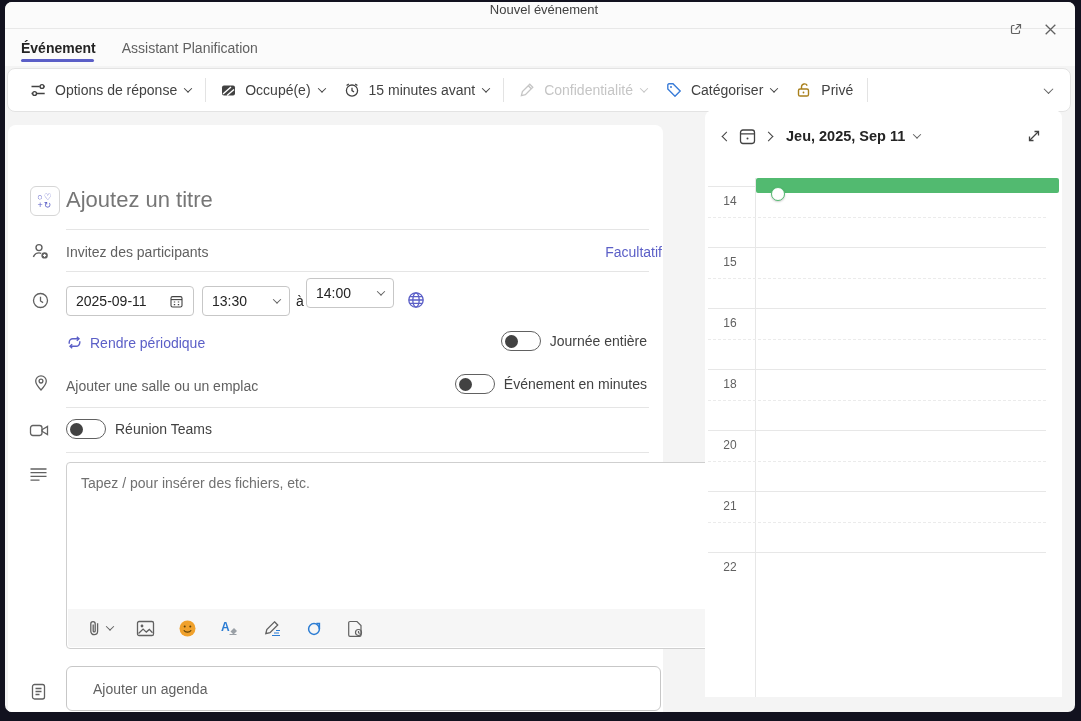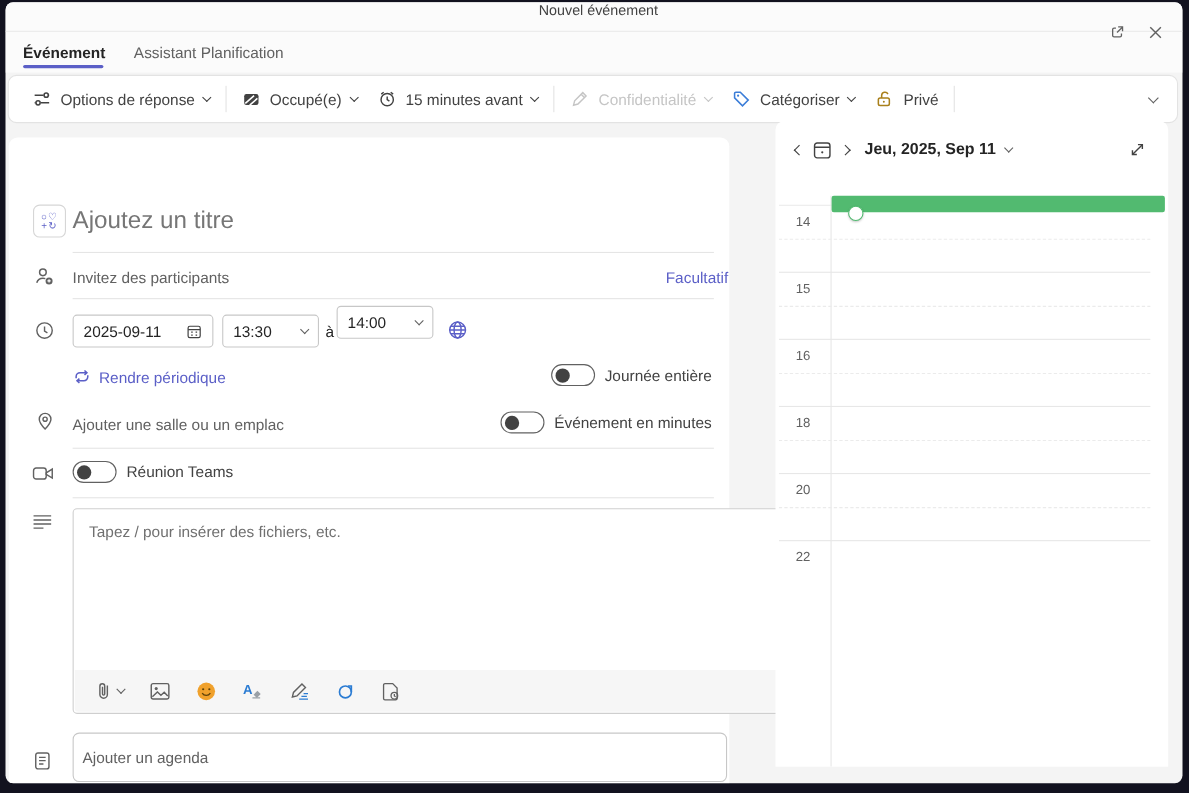--- a/index.html
+++ b/index.html
@@ -62,21 +62,21 @@
        background:#fff;cursor:pointer;flex:none;box-sizing:border-box;}
   .tgl::after{content:"";position:absolute;left:3px;top:2.5px;width:13px;height:13px;border-radius:50%;
               background:#424242;}
   .descbox{position:absolute;left:58px;top:337px;width:685px;height:187px;border:1px solid #cfcfcf;
            border-radius:4px;background:#fff;box-sizing:border-box;}
   .descbox .ph{padding:12px 14px;font-size:14px;color:#707070;}
   .desc-toolbar{position:absolute;left:1px;right:1px;bottom:1px;height:38px;background:#f6f6f6;
                 display:flex;align-items:center;gap:23px;padding-left:18px;border-radius:0 0 3px 3px;}
   .dtb{display:flex;align-items:center;gap:4px;color:#616161;cursor:pointer;}
   .agendabox{position:absolute;left:58px;top:541px;width:595px;height:45px;border:1px solid #c7c7c7;
-             border-radius:6px;background:#fff;display:flex;align-items:center;padding-left:8px;
+             border-radius:6px;background:#fff;display:flex;align-items:center;padding-left:26px;
              box-sizing:border-box;font-size:14px;color:#616161;cursor:text;}
   
   .cal-head{position:absolute;left:0;right:0;top:13px;height:26px;display:flex;align-items:center;
             padding:0 14px;color:#424242;}
   .cal-nav{background:none;border:none;color:#424242;cursor:pointer;padding:4px;display:flex;align-items:center;}
   .cal-date{font-size:14.5px;font-weight:bold;color:#242424;margin:0 4px 0 10px;display:flex;
             align-items:center;gap:9px;cursor:pointer;}
   .cal-expand{margin-left:auto;background:none;border:none;color:#424242;cursor:pointer;display:flex;}
   .cal-vline{position:absolute;left:50px;top:68px;bottom:0;width:1px;background:#e7e7e7;}
   .cal-rows{position:absolute;left:3px;right:16px;top:76px;bottom:0;overflow:hidden;}
@@ -425,20 +425,24 @@
         </div>
         <div class="cal-row">
           <div class="cal-hour-label">18</div>
           <div class="cal-half"></div>
         </div>
         <div class="cal-row">
           <div class="cal-hour-label">20</div>
           <div class="cal-half"></div>
         </div>
         <div class="cal-row">
+          <div class="cal-hour-label">21</div>
+          <div class="cal-half"></div>
+        </div>
+        <div class="cal-row">
           <div class="cal-hour-label">22</div>
         </div>
       </div>
     <div class="cal-event-bar" style="background: rgb(82, 186, 112);"></div>
     <div class="cal-event-handle" style="border-color: rgb(82, 186, 112);"></div>
   </div>
 
 </div>
 
 </body></html>

